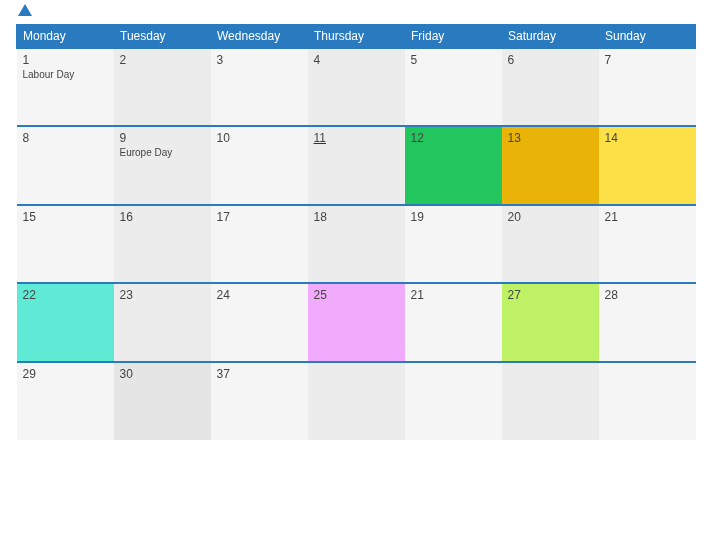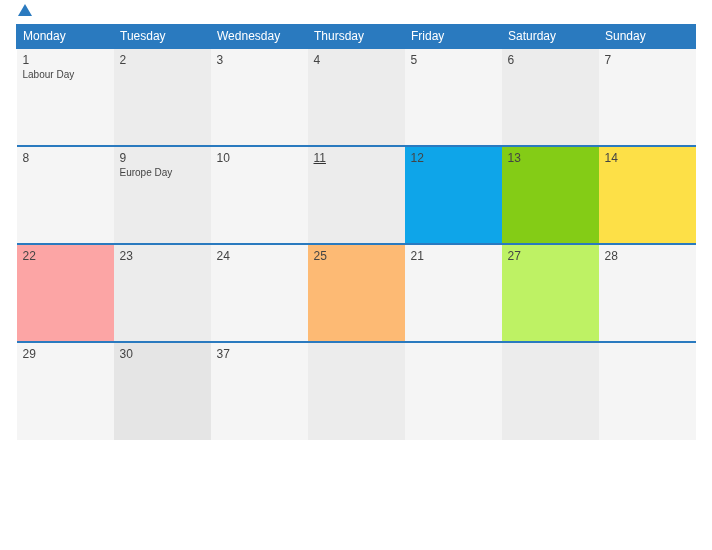--- a/index.html
+++ b/index.html
@@ -202,41 +202,64 @@
           <td style="background: rgb(236, 236, 236);">
             <span class="day-number">9</span>
             <span class="event-label">Europe Day</span>
           </td>
           <td style="background: rgb(245, 245, 245);">
             <span class="day-number">10</span>
           </td>
           <td style="background: rgb(236, 236, 236); text-decoration: underline;">
             <span class="day-number">11</span>
           </td>
-          <td style="background: #0ea5e9;">
+          <td style="background: #22c55e;">
             <span class="day-number">12</span>
           </td>
-          <td style="background: #84cc16; margin-left: 33px;">
+          <td style="background: #eab308; margin-left: 33px;">
             <span class="day-number">13</span>
           </td>
           <td style="background: #fde047;">
             <span class="day-number">14</span>
           </td>
         </tr>
         <tr>
-          <td style="background: #fca5a5;">
+          <td style="background: rgb(245, 245, 245);">
+            <span class="day-number">15</span>
+          </td>
+          <td style="background: rgb(236, 236, 236);">
+            <span class="day-number">16</span>
+          </td>
+          <td style="background: rgb(245, 245, 245);">
+            <span class="day-number">17</span>
+          </td>
+          <td style="background: rgb(236, 236, 236);">
+            <span class="day-number">18</span>
+          </td>
+          <td style="background: rgb(245, 245, 245);">
+            <span class="day-number">19</span>
+          </td>
+          <td style="background: rgb(236, 236, 236);">
+            <span class="day-number">20</span>
+          </td>
+          <td style="background: rgb(245, 245, 245);">
+            <span class="day-number">21</span>
+          </td>
+        </tr>
+        <tr>
+          <td style="background: #5eead4;">
             <span class="day-number">22</span>
           </td>
           <td style="background: rgb(236, 236, 236);">
             <span class="day-number">23</span>
           </td>
           <td style="background: rgb(245, 245, 245);">
             <span class="day-number">24</span>
           </td>
-          <td style="background: #fdba74; margin-top: 12px;">
+          <td style="background: #f0abfc; margin-top: 12px;">
             <span class="day-number">25</span>
           </td>
           <td style="background: rgb(245, 245, 245);">
             <span class="day-number">21</span>
           </td>
           <td style="background: #bef264;">
             <span class="day-number">27</span>
           </td>
           <td style="background: rgb(245, 245, 245);">
             <span class="day-number">28</span>

